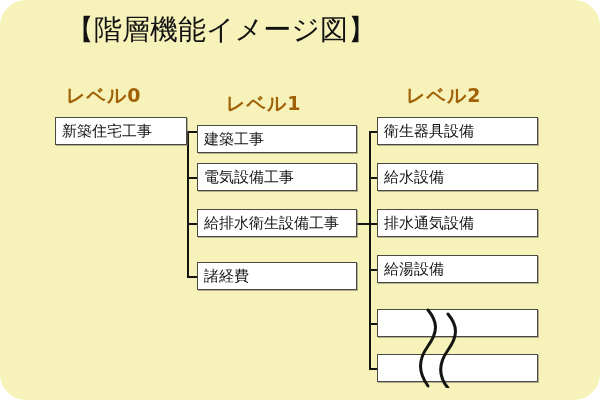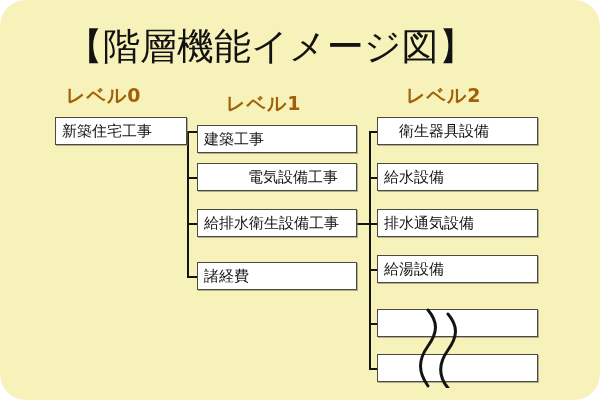--- a/index.html
+++ b/index.html
@@ -22,27 +22,26 @@
     width: 600px;
     height: 400px;
     background: #f6f2ba;
     border-radius: 26px;
     box-sizing: border-box;
   }
   #title {
     position: absolute;
     left: 66px;
     top: 9px;
-    font-size: 37px;
+    font-size: 28px;
     line-height: 42px;
     color: #121212;
     letter-spacing: 0px;
     white-space: nowrap;
     font-weight: 400;
-    margin-top: 17px;
   }
   .level-label {
     position: absolute;
     font-size: 19px;
     line-height: 22px;
     font-weight: bold;
     color: #a16207;
     white-space: nowrap;
     letter-spacing: 1px;
   }
@@ -116,31 +115,31 @@
     <div class="connector h-line" style="left:369px; top:323px; width:10px;"></div>
     <div class="connector h-line" style="left:369px; top:368px; width:10px;"></div>
 
     <div class="node lv0" style="top:117px;">
       <span>新築住宅工事</span>
     </div>
 
     <div class="node lv1" style="top:117px;margin-top:8px;">
       <span>建築工事</span>
     </div>
-    <div class="node lv1" style="top:163px;padding-left:44px;">
+    <div class="node lv1" style="top:163px;">
       <span>電気設備工事</span>
     </div>
     <div class="node lv1" style="top:209px;">
       <span>給排水衛生設備工事</span>
     </div>
     <div class="node lv1" style="top:262px;">
       <span>諸経費</span>
     </div>
 
-    <div class="node lv2" style="top:117px;padding-left:15px;">
+    <div class="node lv2" style="top:117px;">
       <span>衛生器具設備</span>
     </div>
     <div class="node lv2" style="top:163px;">
       <span>給水設備</span>
     </div>
     <div class="node lv2" style="top:209px;text-align:right;">
       <span>排水通気設備</span>
     </div>
     <div class="node lv2" style="top:255px;">
       <span>給湯設備</span>

